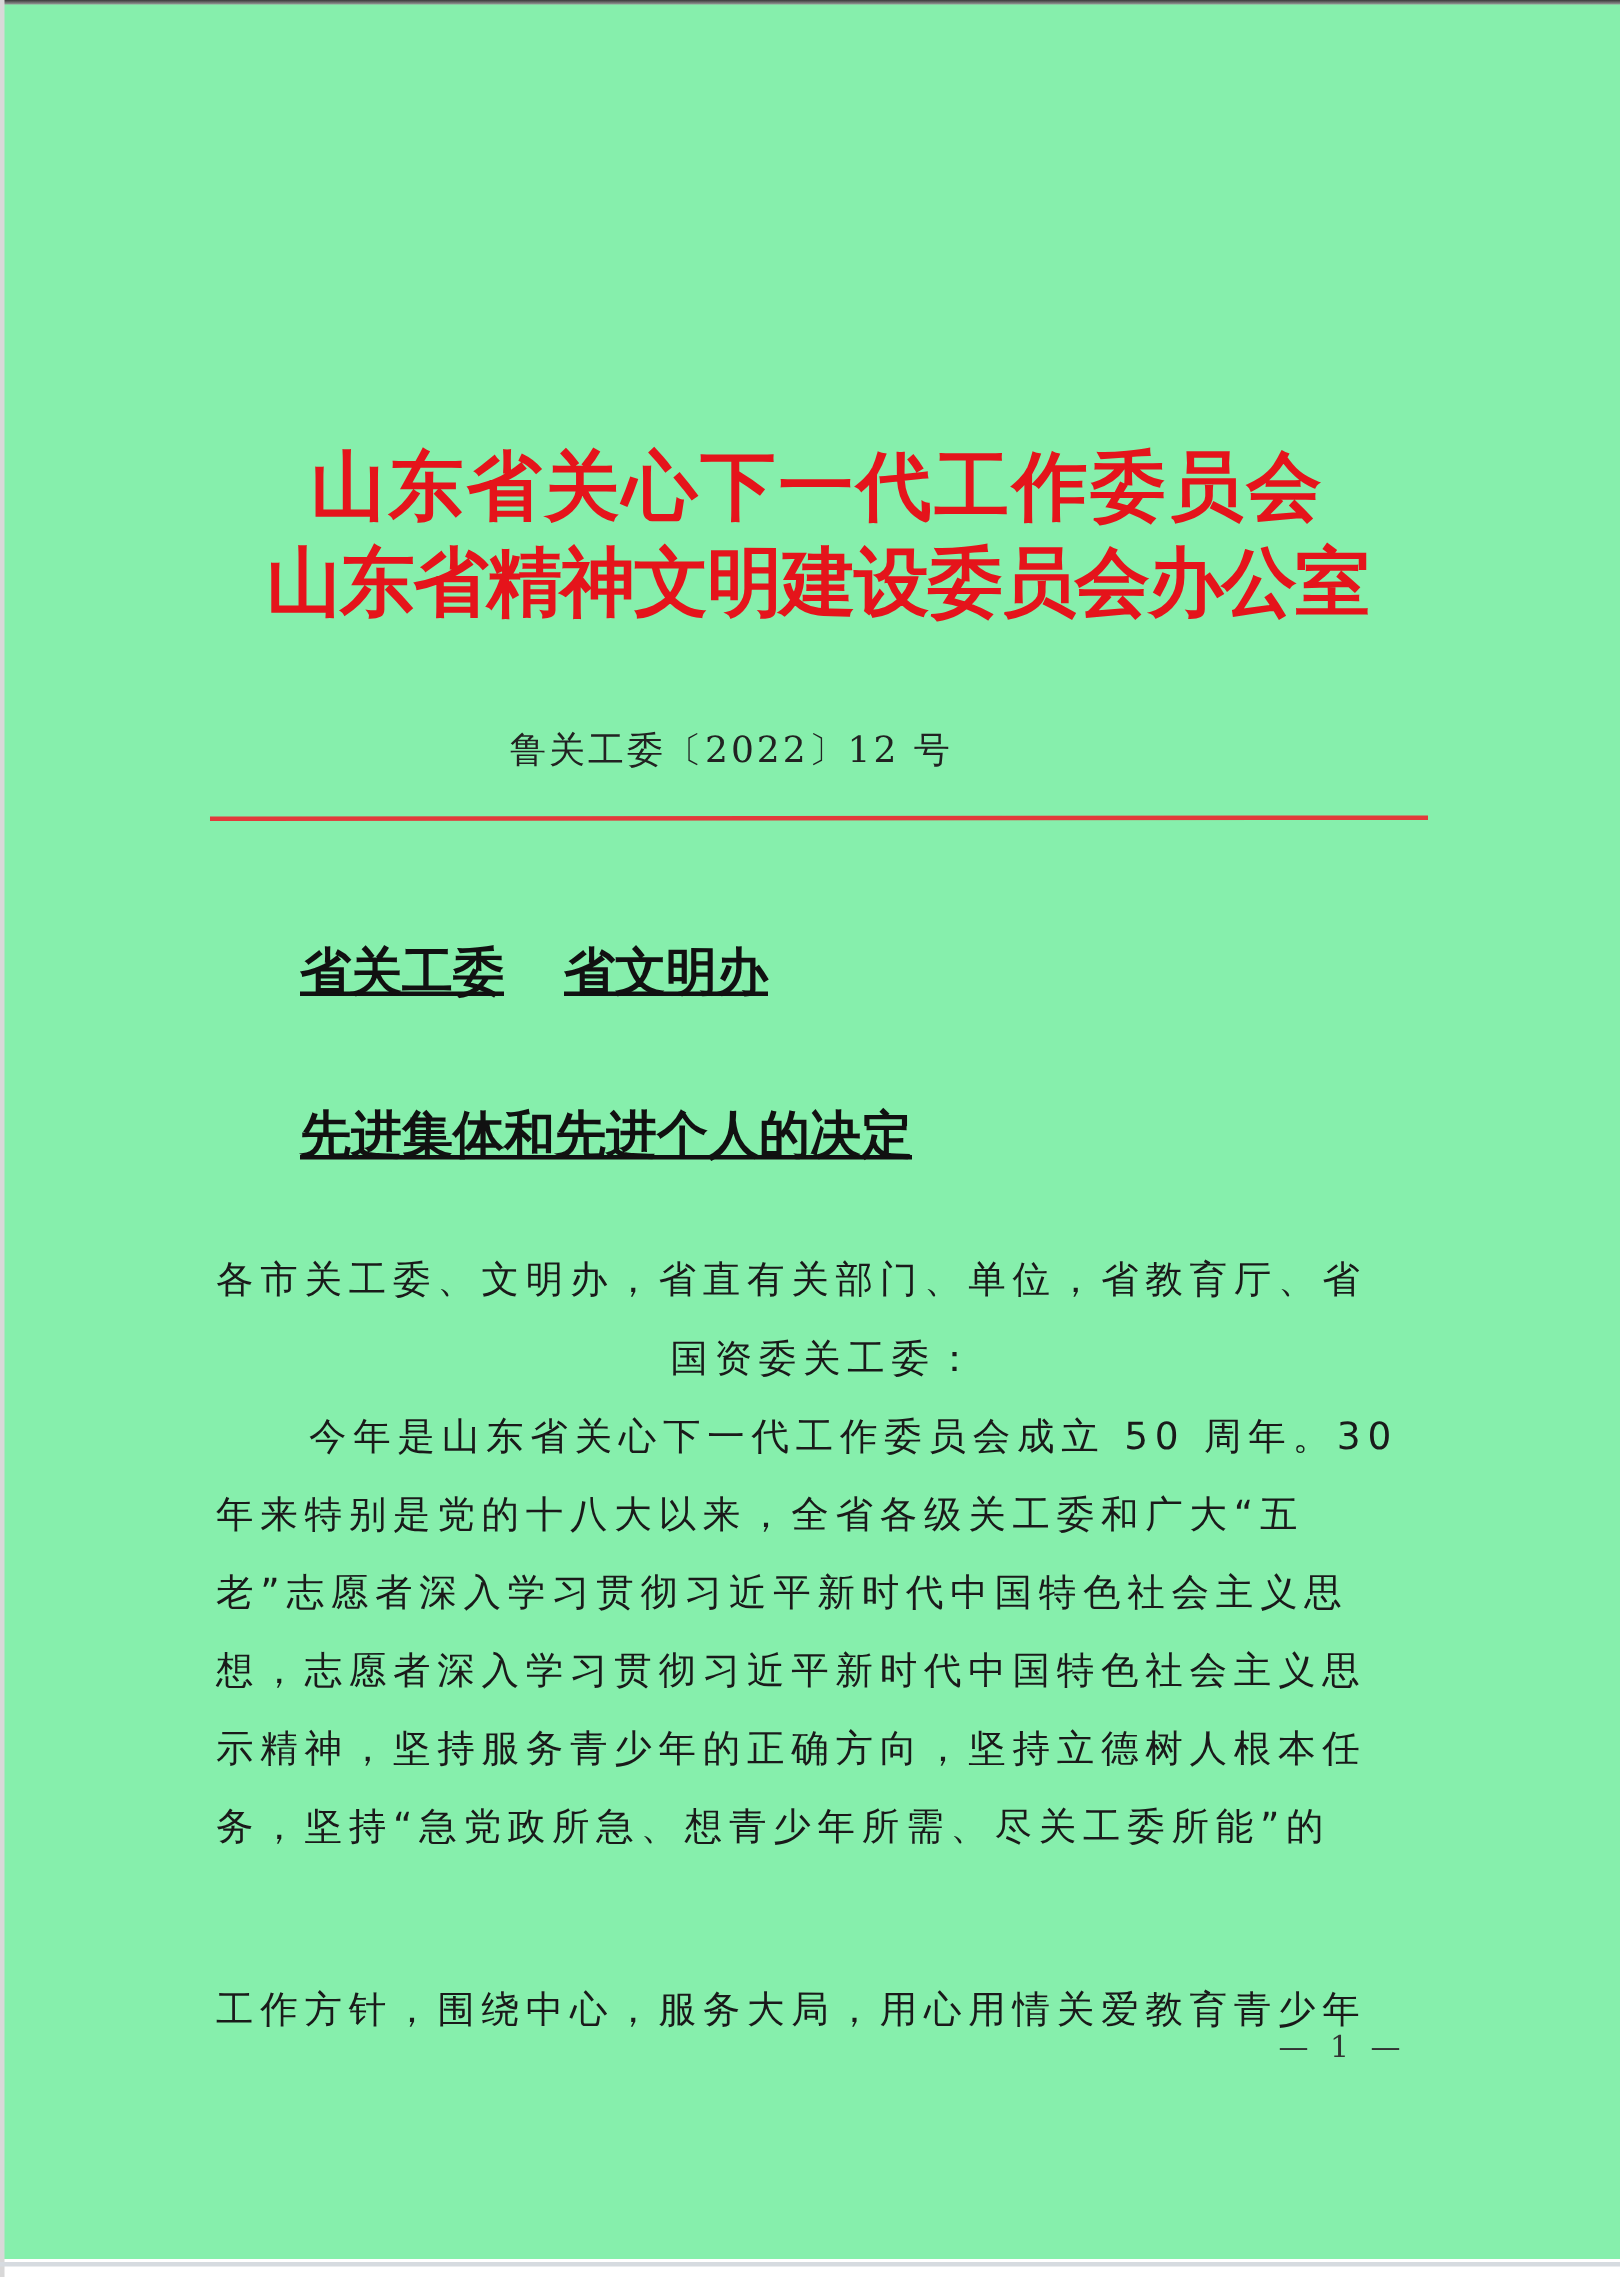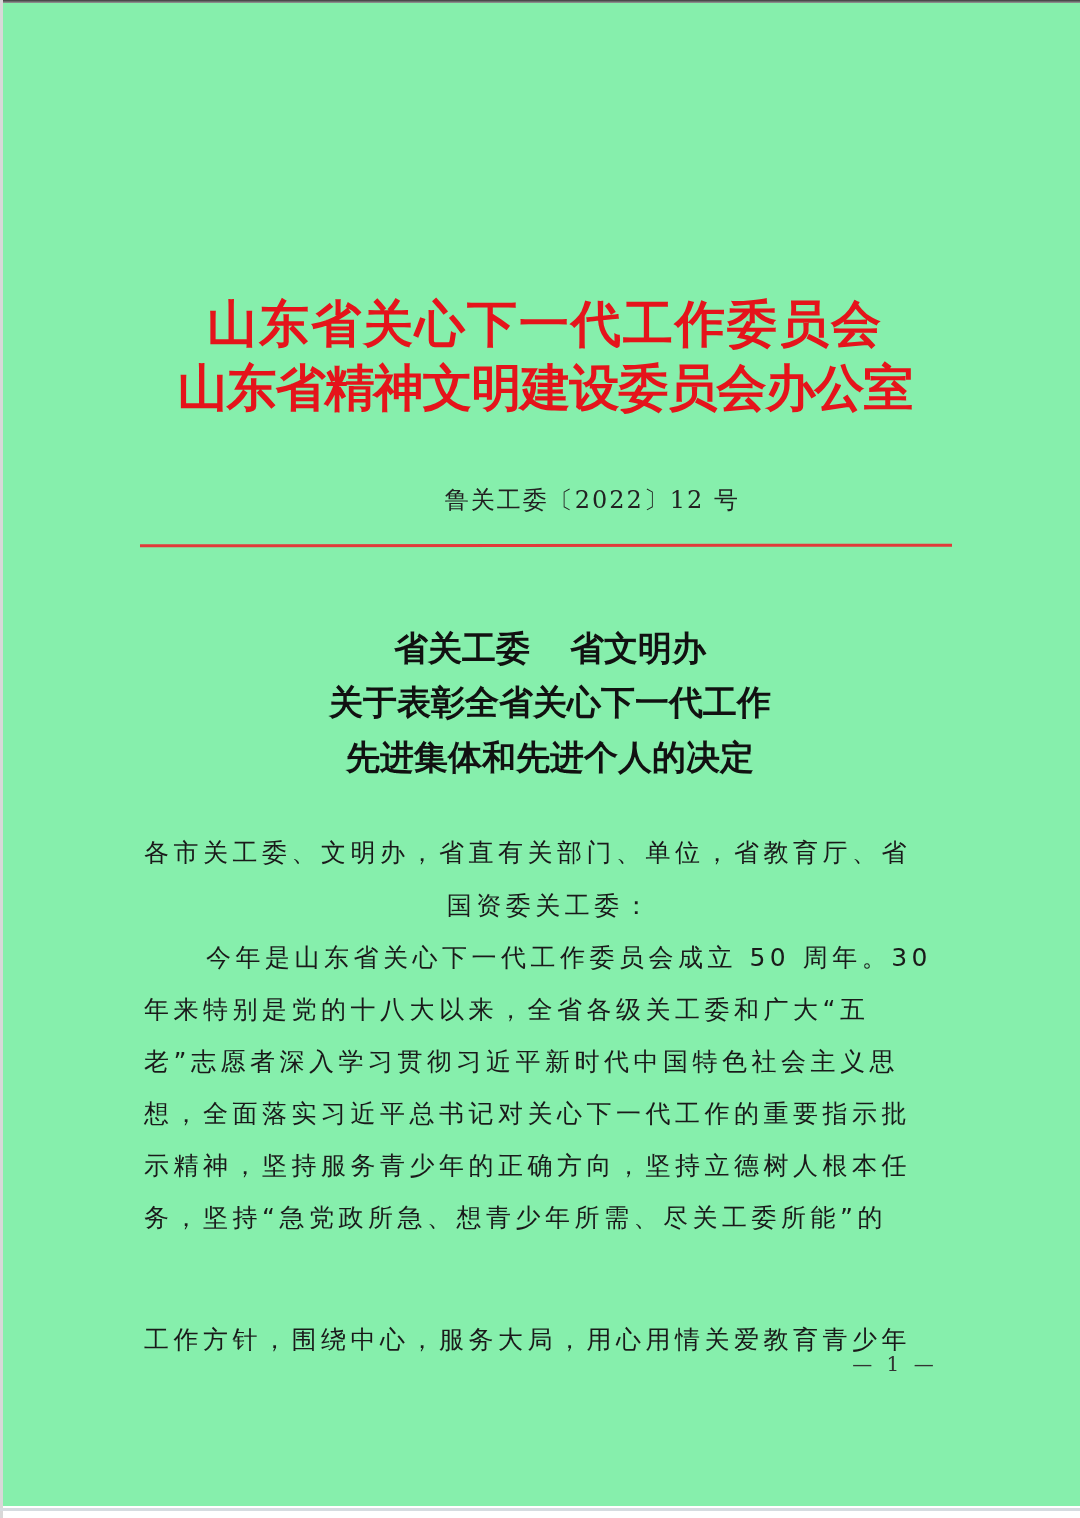--- a/index.html
+++ b/index.html
@@ -51,45 +51,45 @@
       letter-spacing: 2px;
       white-space: nowrap;
     }
     .masthead.l1 { top: 294px; }
     .masthead.l2 { top: 358px; letter-spacing: -1px; }
     .doc-number {
       position: absolute;
       left: 340px;
       top: 484px;
       width: 400px;
-      text-align: right;
+      text-align: left;
       font-size: 24px;
       color: #222;
       letter-spacing: 2px;
       white-space: nowrap;
     }
     .red-rule {
       position: absolute;
       left: 140px;
       top: 544px;
       width: 812px;
       height: 3px;
       background: #e23a3a;
       transform: rotate(-0.05deg);
     }
     .title {
       position: absolute;
       left: 200px;
       width: 700px;
-      text-align: center;
       font-weight: bold;
       font-size: 34px;
       line-height: 44px;
       color: #111;
       white-space: nowrap;
+      text-decoration: underline;
     }
     .title.t1 { top: 626px; }
     .title.t2 { top: 680px; }
     .title.t3 { top: 735px; }
     .title .gap { display: inline-block; width: 40px; }
     .body-line {
       position: absolute;
       left: 144px;
       width: 812px;
       font-size: 25px;
@@ -122,28 +122,27 @@
   <div class="masthead l1">山东省关心下一代工作委员会</div>
   <div class="masthead l2">山东省精神文明建设委员会办公室</div>
 
   <div class="doc-number">鲁关工委〔2022〕12 号</div>
 
   <div class="red-rule"></div>
 
   <div class="title t1">
     <span>省关工委</span><span class="gap"></span><span>省文明办</span>
   </div>
-  <div class="title t2">关于表彰全省关心下一代工作</div>
   <div class="title t3">先进集体和先进个人的决定</div>
 
   <div class="body-line" style="top:836px;">各市关工委、文明办，省直有关部门、单位，省教育厅、省</div>
   <div class="body-line" style="top:889px;text-align:center;">国资委关工委：</div>
   <div class="body-line indent" style="top:941px;">今年是山东省关心下一代工作委员会成立 50 周年。30</div>
   <div class="body-line" style="top:993px;">年来特别是党的十八大以来，全省各级关工委和广大“五</div>
   <div class="body-line" style="top:1045px;">老”志愿者深入学习贯彻习近平新时代中国特色社会主义思</div>
-  <div class="body-line" style="top:1097px;">想，全面落实习近平总书记对关心下一代工作的重要指示批</div>
+  <div class="body-line" style="top:1097px;">想，志愿者深入学习贯彻习近平新时代中国特色社会主义思</div>
   <div class="body-line" style="top:1149px;">示精神，坚持服务青少年的正确方向，坚持立德树人根本任</div>
   <div class="body-line" style="top:1201px;">务，坚持“急党政所急、想青少年所需、尽关工委所能”的</div>
   <div class="body-line" style="top:1323px;">工作方针，围绕中心，服务大局，用心用情关爱教育青少年</div>
 
   <div class="page-number">— 1 —</div>
 </div>
 <div class="bottom-edge"></div>
 
 </body></html>

